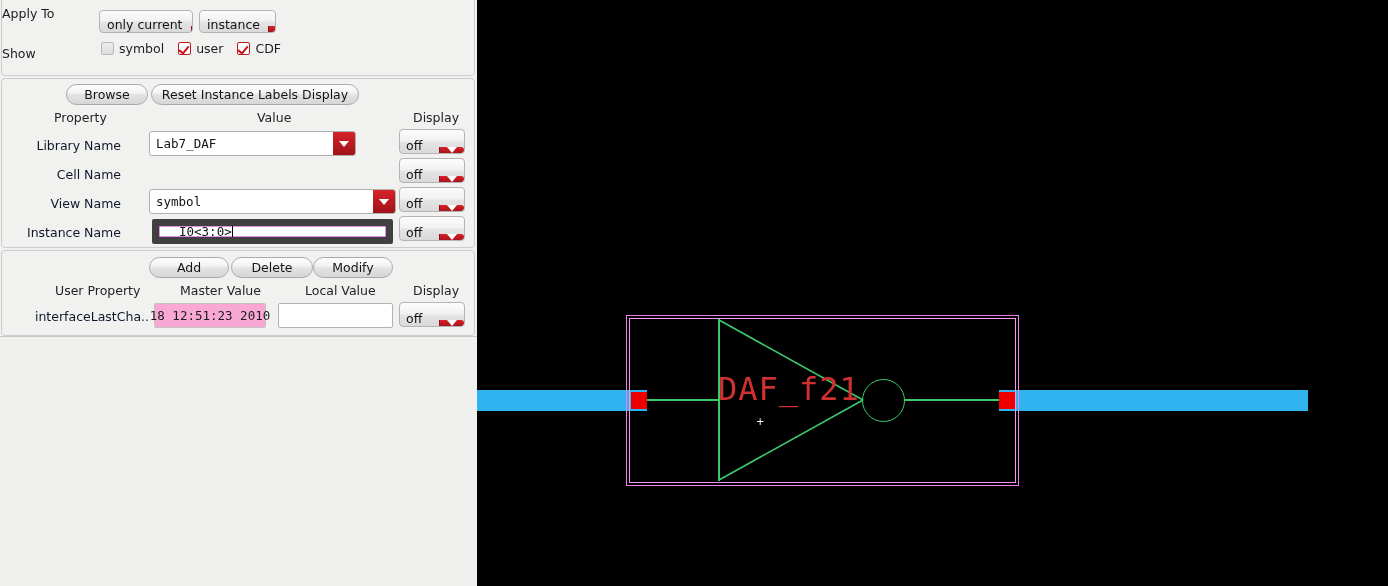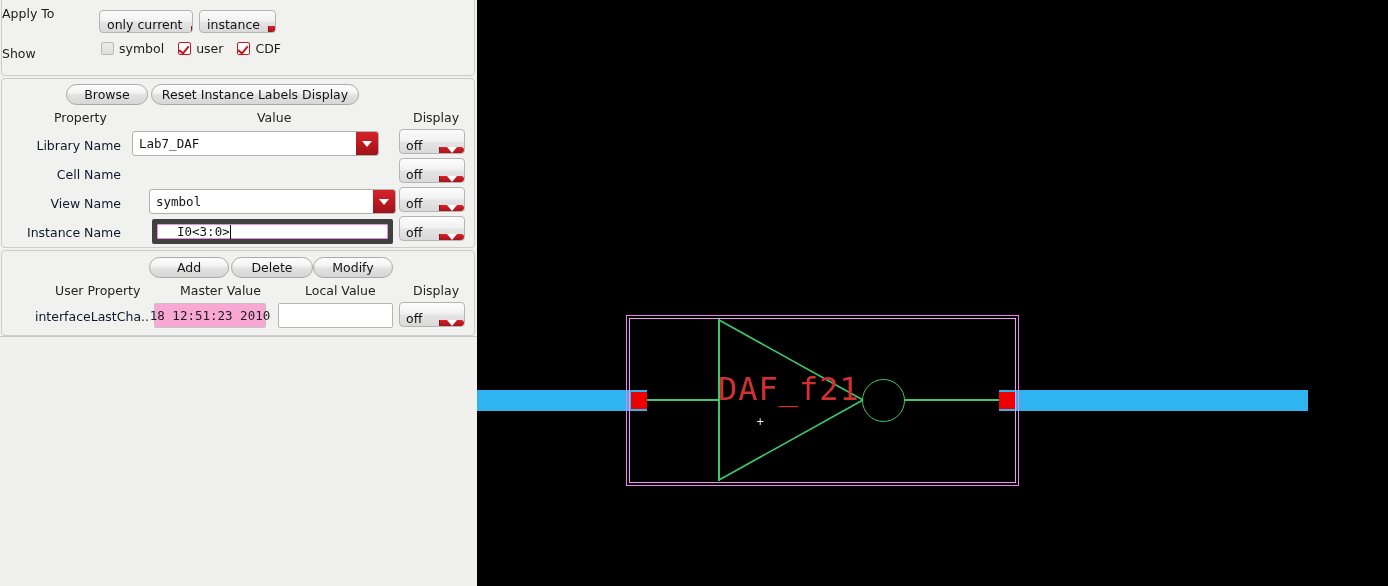--- a/index.html
+++ b/index.html
@@ -223,21 +223,21 @@
     display: flex;
     align-items: center;
     padding-left: 6px;
     font-family: "DejaVu Sans Mono", "Liberation Mono", monospace;
     font-size: 12.5px;
     color: #131313;
     white-space: nowrap;
     overflow: hidden;
   }
   .textentry.focused {
-    border: 5px solid #404040;
+    border: 7px solid #404040;
     box-shadow: 0 0 0 0.5px #d020d0 inset;
     padding-left: 20px;
   }
   .caret {
     display: inline-block;
     width: 1px;
     height: 14px;
     background: #000;
     margin-left: 0px;
   }
@@ -392,21 +392,21 @@
     <div class="group-box" id="section-table">
 
       <div class="pillbtn" style="position:absolute; left:64px; top:5px; width:82px;">Browse</div>
       <div class="pillbtn" style="position:absolute; left:149px; top:5px; width:208px;">Reset Instance Labels Display</div>
 
       <span class="colhead" style="left:52px; top:31px;">Property</span>
       <span class="colhead" style="left:255px; top:31px;">Value</span>
       <span class="colhead" style="left:411px; top:31px;">Display</span>
 
       <span class="prop-label" style="left:0px; top:59px; width:119px;">Library Name</span>
-      <div class="valuecombo" style="left:130px; top:52px; width:247px;">
+      <div class="valuecombo" style="left:147px; top:52px; width:207px;">
         <span class="vc-text">Lab7_DAF</span>
         <span class="vc-arrow"></span>
       </div>
       <div class="offmenu" style="left:397px; top:50px;">
         <div class="optmenu">
           <span class="om-text">off</span>
           <span class="om-arrow"></span>
         </div>
       </div>
 

